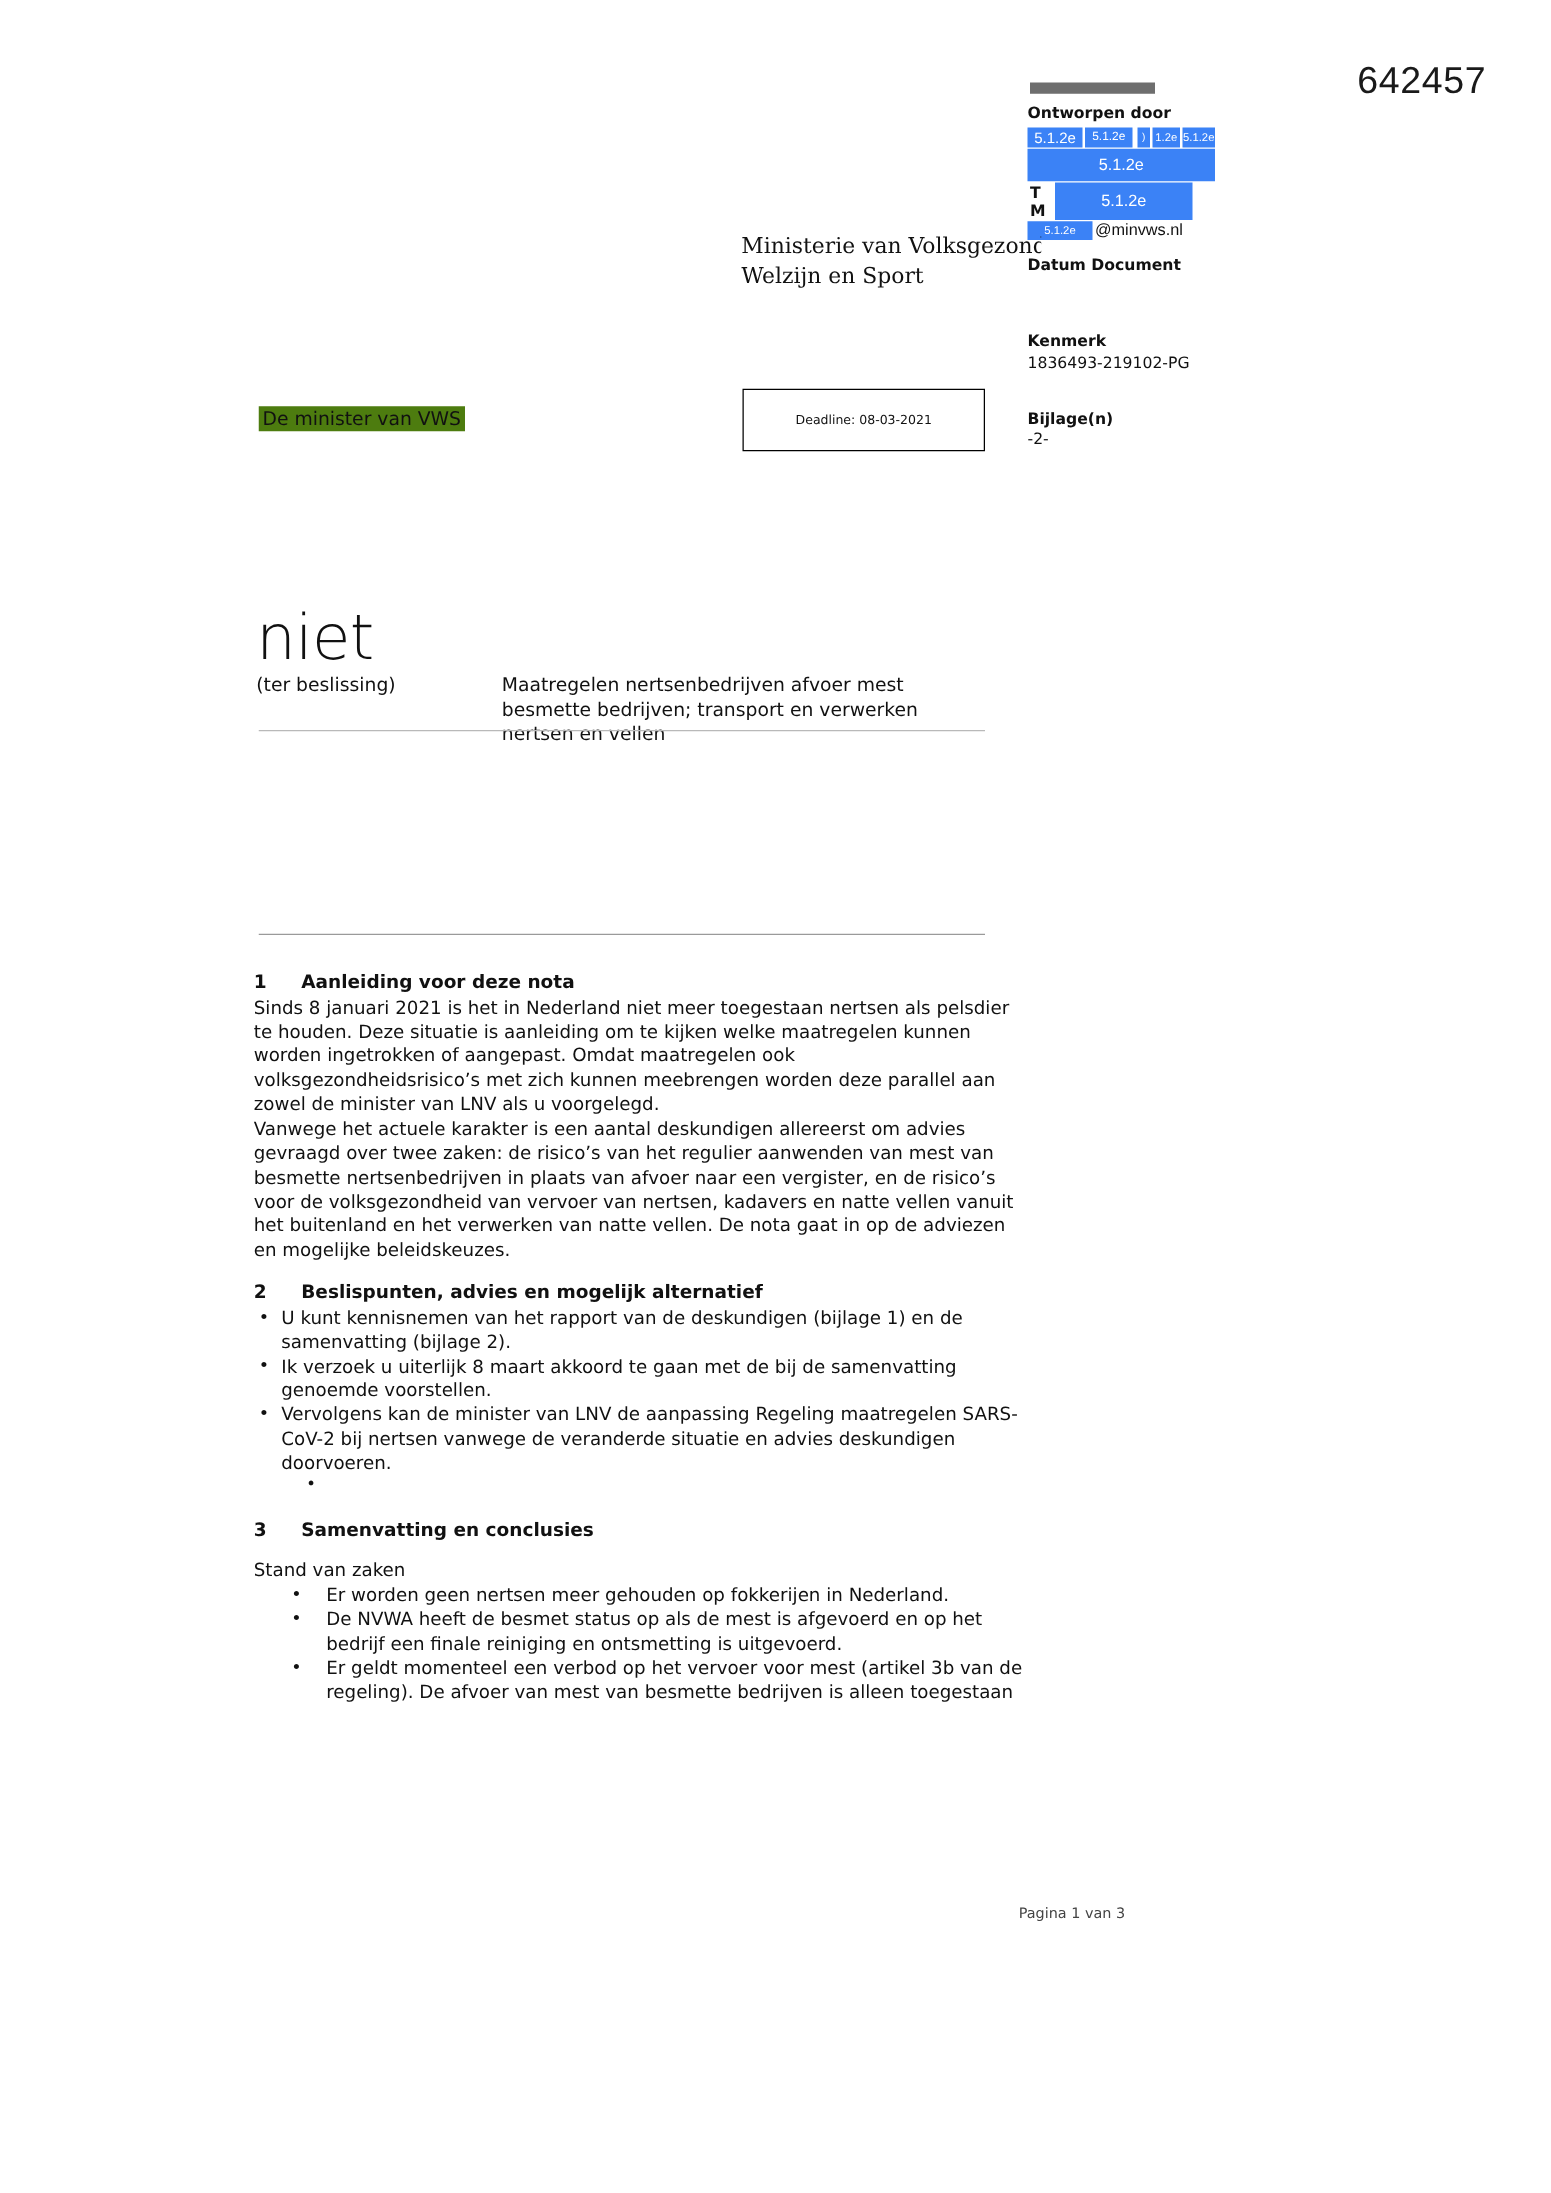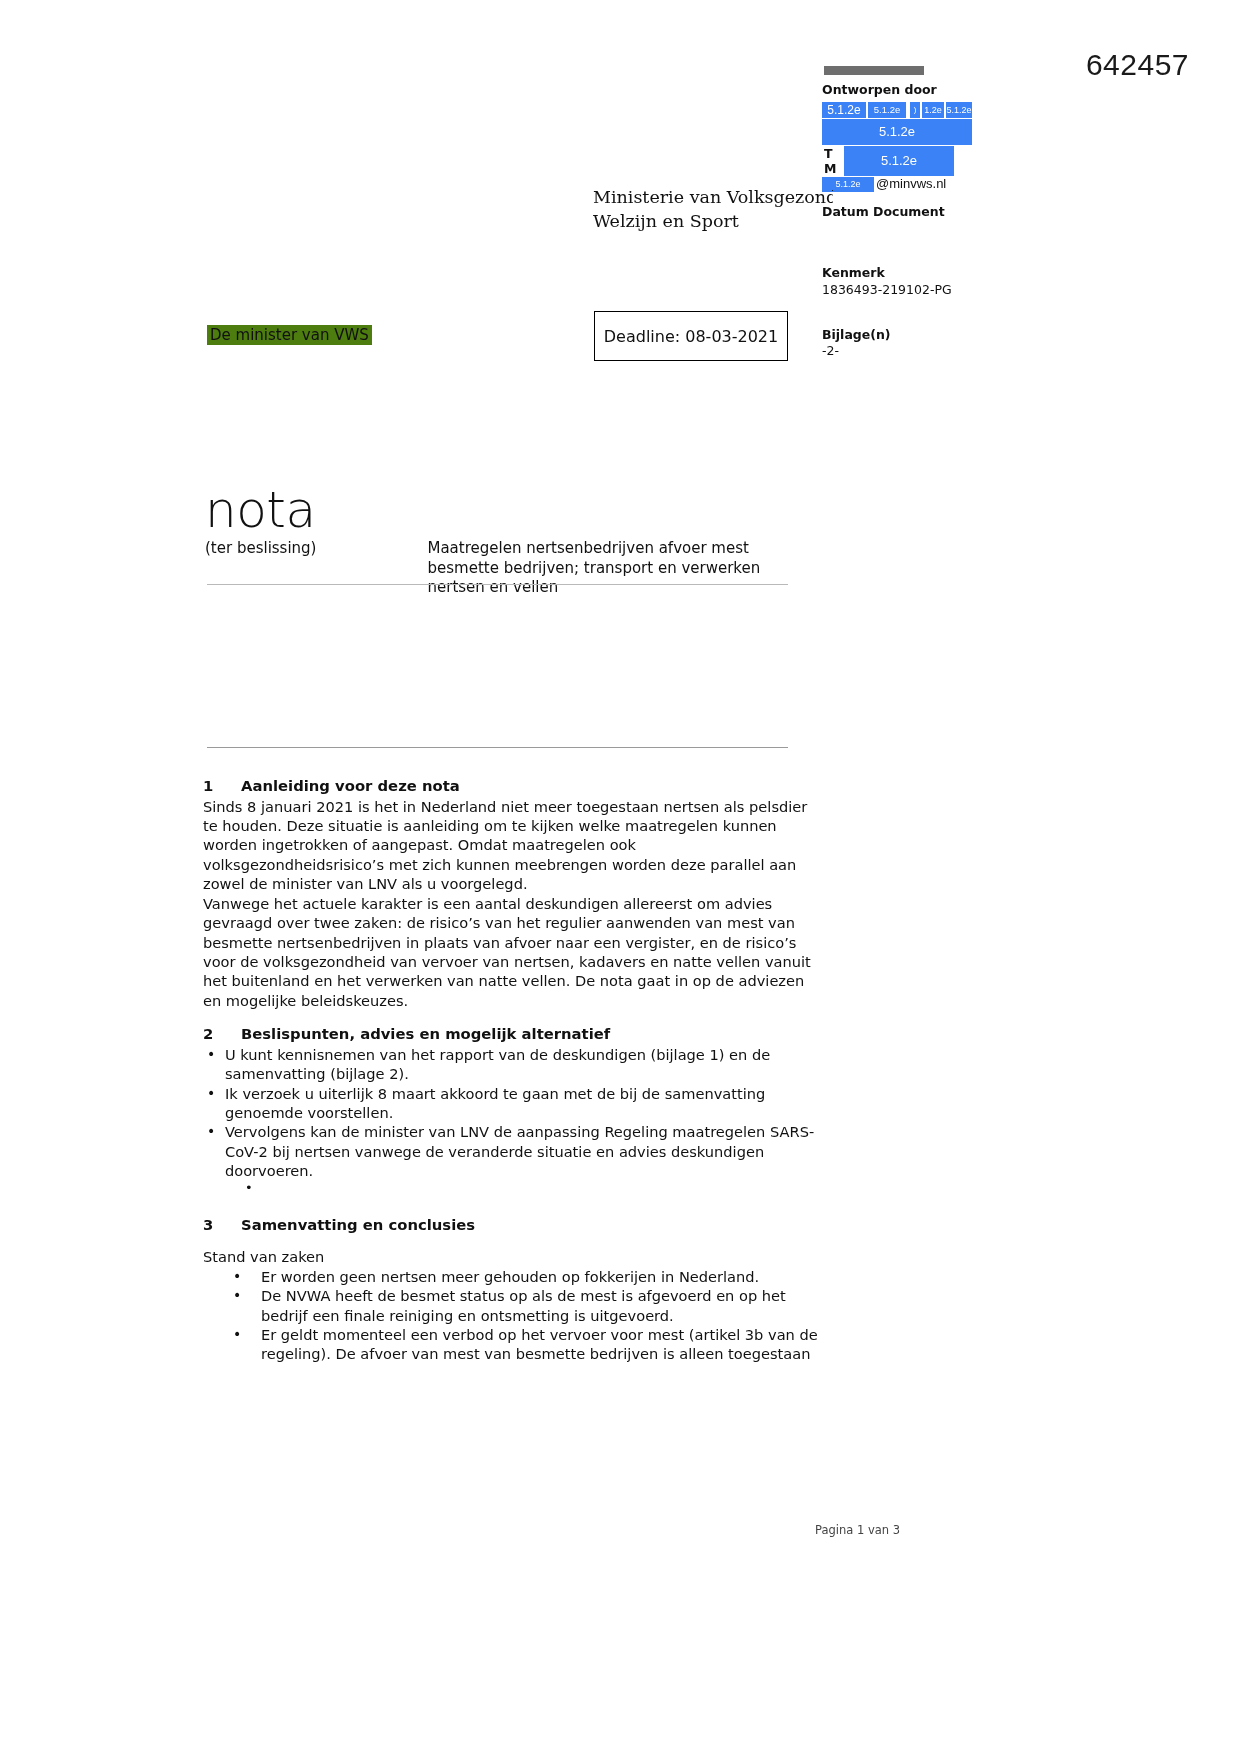--- a/index.html
+++ b/index.html
@@ -140,21 +140,21 @@
     top: 311px;
     width: 192px;
     height: 48px;
     border: 1.6px solid #000;
     display: flex;
     align-items: center;
     justify-content: center;
   }
   .deadline-text {
     font-family: "DejaVu Sans", sans-serif;
-    font-size: 16px;
+    font-size: 10px;
     color: #111;
   }
 
   
   .nota-block {
     position: absolute;
     left: 205px;
     top: 485px;
     width: 585px;
   }
@@ -162,21 +162,20 @@
     font-family: "DejaVu Sans", sans-serif;
     font-weight: 300;
     font-size: 50px;
     line-height: 1.0;
     color: #111;
     letter-spacing: -0.5px;
   }
   .nota-sub-row {
     display: flex;
     margin-top: 4px;
-    gap: 26px;
   }
   .nota-sub {
     font-family: "DejaVu Sans", sans-serif;
     font-size: 15px;
     color: #111;
     white-space: nowrap;
   }
   .nota-subject {
     font-family: "DejaVu Sans", sans-serif;
     font-size: 15px;
@@ -340,21 +339,21 @@
     <div>Welzijn en Sport</div>
   </div>
 
   <div class="addressee">De minister van VWS</div>
 
   <div class="deadline-box">
     <span class="deadline-text">Deadline: 08-03-2021</span>
   </div>
 
   <div class="nota-block">
-    <div class="nota-word">nota</div>
+    <div class="nota-word">niet</div>
     <div class="nota-sub-row">
       <span class="nota-sub">(ter beslissing)</span>
       <span class="nota-subject">Maatregelen nertsenbedrijven afvoer mest besmette bedrijven; transport en verwerken nertsen en vellen</span>
     </div>
   </div>
   <div class="nota-rule"></div>
 
   <div class="body-rule"></div>
 
   <div class="body">

